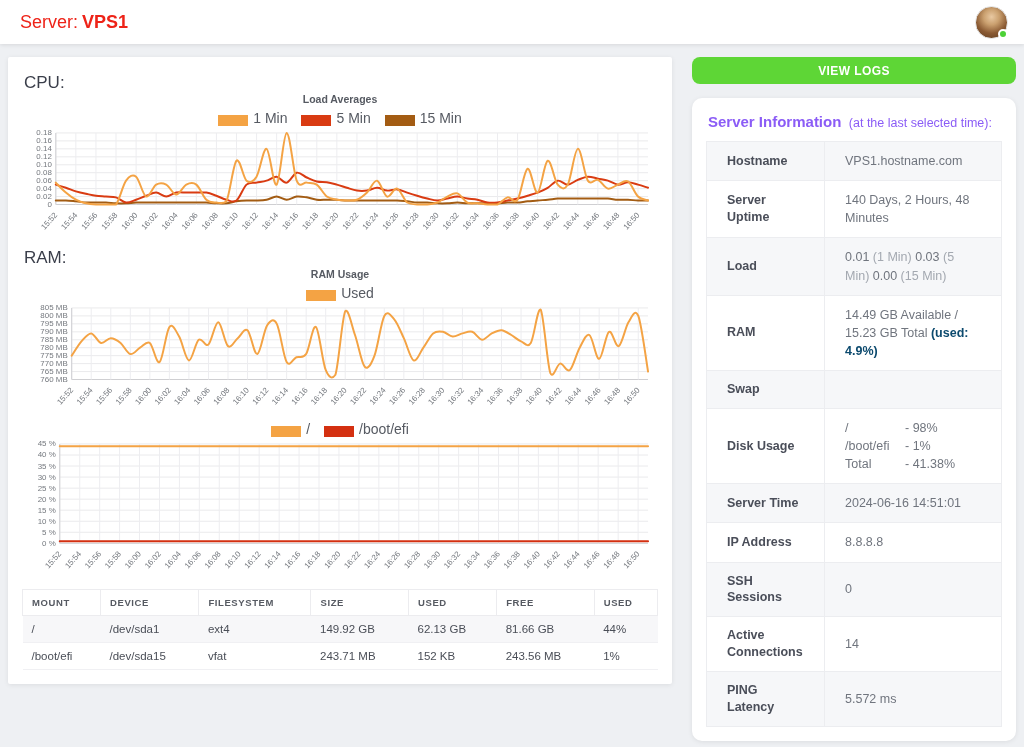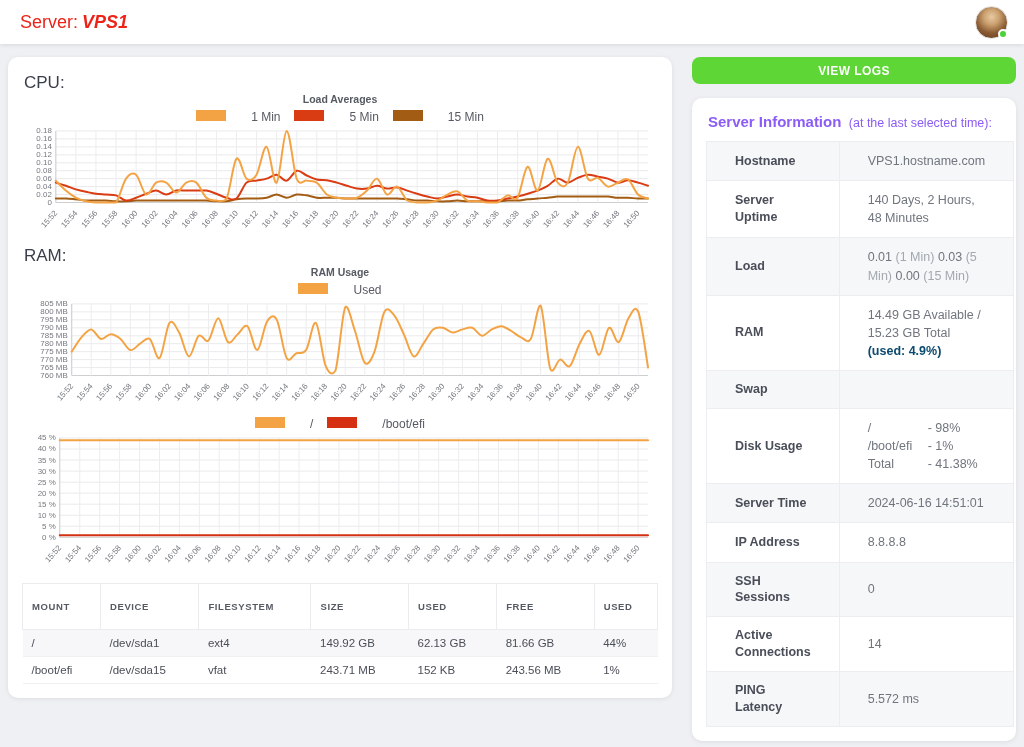--- a/index.html
+++ b/index.html
@@ -12,50 +12,50 @@
   }
   
   .topbar {
     height:44px; background:#fff;
     display:flex; align-items:center; justify-content:space-between;
     padding:0 16px 0 20px;
     box-shadow:0 1px 4px rgba(0,0,0,.10);
     position:relative; z-index:2;
   }
   .server-title { font-size:18px; color:#ee2318; }
-  .server-title .server-name { font-weight:bold; margin-left:4px;font-style:italic; }
+  .server-title .server-name { font-weight:bold; margin-left:4px; }
   .avatar {
     width:33px; height:33px; border-radius:50%;
     background:radial-gradient(circle at 50% 32%, #e9c9a2 0%, #caa06f 30%, #8a5a33 62%, #5d3a1e 100%);
     position:relative; cursor:pointer; border:1px solid #e2e2e2;
   }
   .status-dot {
     position:absolute; right:-1px; bottom:-1px;
     width:10px; height:10px; border-radius:50%;
     background:#4cd137; border:2px solid #fff;
   }
   
   .layout { display:flex; gap:20px; padding:13px 8px 0 8px; align-items:flex-start; }
   .left-card {
-    width:664px; background:#fff; border-radius:10px;
+    width:664px; background:#fff; border-radius:2px;
     box-shadow:0 1px 5px rgba(0,0,0,.08);
     padding:8px 14px 14px 14px;
   }
   .right-col { width:324px; }
   
   .section-heading { font-size:17px; font-weight:500; color:#3a3e4a; margin:8px 0 0 2px; }
   .chart-title { text-align:center; font-size:10.5px; font-weight:bold; color:#565a62; }
   .legend { display:flex; justify-content:center; align-items:center; gap:14px; margin:5px 0 1px 0; }
-  .legend-item { display:flex; align-items:flex-start; font-size:12px; color:#565a62;gap:20px; }
+  .legend-item { display:flex; align-items:flex-end; font-size:14px; color:#565a62; }
   .swatch { width:30px; height:11px; display:inline-block; margin-right:5px; }
   svg.chart { display:block; width:636px; }
   
   .disk-table { width:100%; border-collapse:collapse; margin-top:12px; }
   .disk-table th {
-    border:1px solid #ececef; padding:17px 9px;
+    border:1px solid #ececef; padding:7px 9px;
     font-size:9.5px; letter-spacing:.6px; color:#565a62;
     text-align:left; font-weight:bold; background:#fff;
   }
   .disk-table td { padding:7px 9px; font-size:11.5px; color:#4a4e57; border-bottom:1px solid #f0f0f3; }
   .disk-table tbody tr:nth-child(odd) { background:#f7f7f9; }
   
   .view-logs {
     display:block; width:100%; height:27px;
     background:#5ed636; color:#fff;
     font-family:"Liberation Sans", sans-serif;
@@ -64,21 +64,21 @@
   }
   .info-card {
     background:#fff; border-radius:10px; margin-top:14px;
     box-shadow:0 1px 5px rgba(0,0,0,.08);
     padding:13px 14px 14px 14px;
   }
   .info-heading { color:#8b5cf6; margin:2px 0 10px 2px; }
   .ih-main { font-size:15px; font-weight:bold; }
   .ih-suffix { font-size:12.5px; font-weight:normal; margin-left:3px; }
   .info-table { width:100%; border-collapse:collapse; border:1px solid #ecedf0; }
-  .info-table td { border:1px solid #ecedf0; padding:10px 28px; font-size:12.5px; vertical-align:middle; }
+  .info-table td { border:1px solid #ecedf0; padding:10px 20px; font-size:12.5px; vertical-align:middle; }
   .info-table td.lbl { font-weight:bold; color:#4a4e59; width:118px; line-height:1.35; }
   .info-table td.val { color:#70757e; line-height:1.45; }
   .info-table tr:nth-child(odd) { background:#f6f7f9; }
   .muted { color:#a3a8b0; }
   .strong { font-weight:bold; color:#0c4a6e;margin-top:16px; }
   .du-line { display:flex; }
   .du-name { display:inline-block; min-width:60px; }
 </style>
 </head>
 <body>

